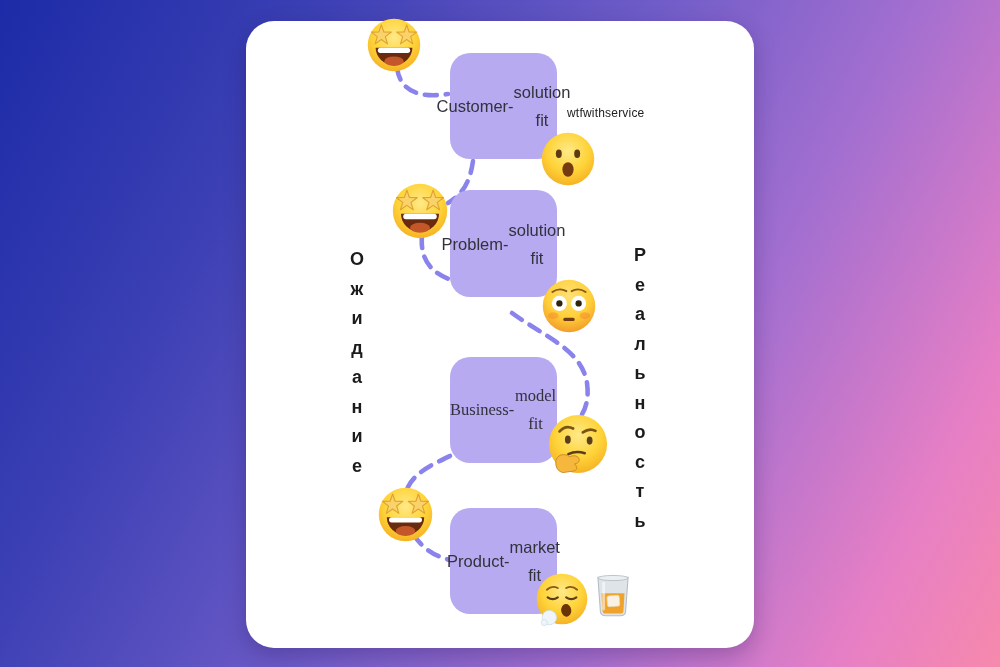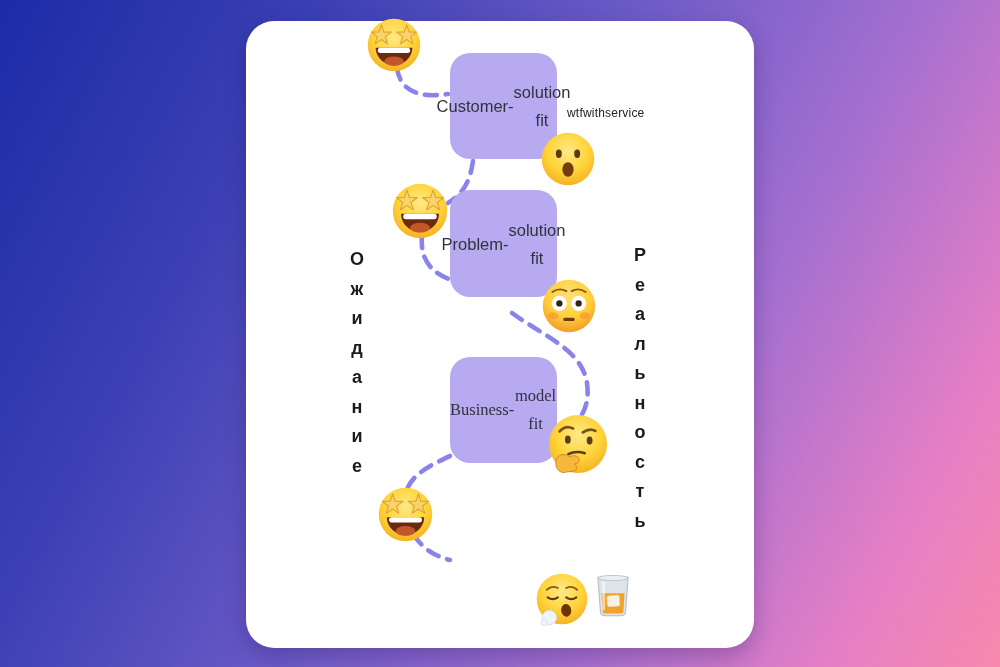--- a/index.html
+++ b/index.html
@@ -44,20 +44,24 @@
     <span>solution fit</span>
   </div>
   <div class="fitbox b2">
     <span>Problem-</span>
     <span>solution fit</span>
   </div>
   <div class="fitbox b3">
     <span>Business-</span>
     <span>model fit</span>
   </div>
+  <div class="fitbox b4">
+    <span>Product-</span>
+    <span>market fit</span>
+  </div>
 
   <div class="watermark">wtfwithservice</div>
 
   <div class="vword vleft">
     <span>О</span>
     <span>ж</span>
     <span>и</span>
     <span>д</span>
     <span>а</span>
     <span>н</span>

